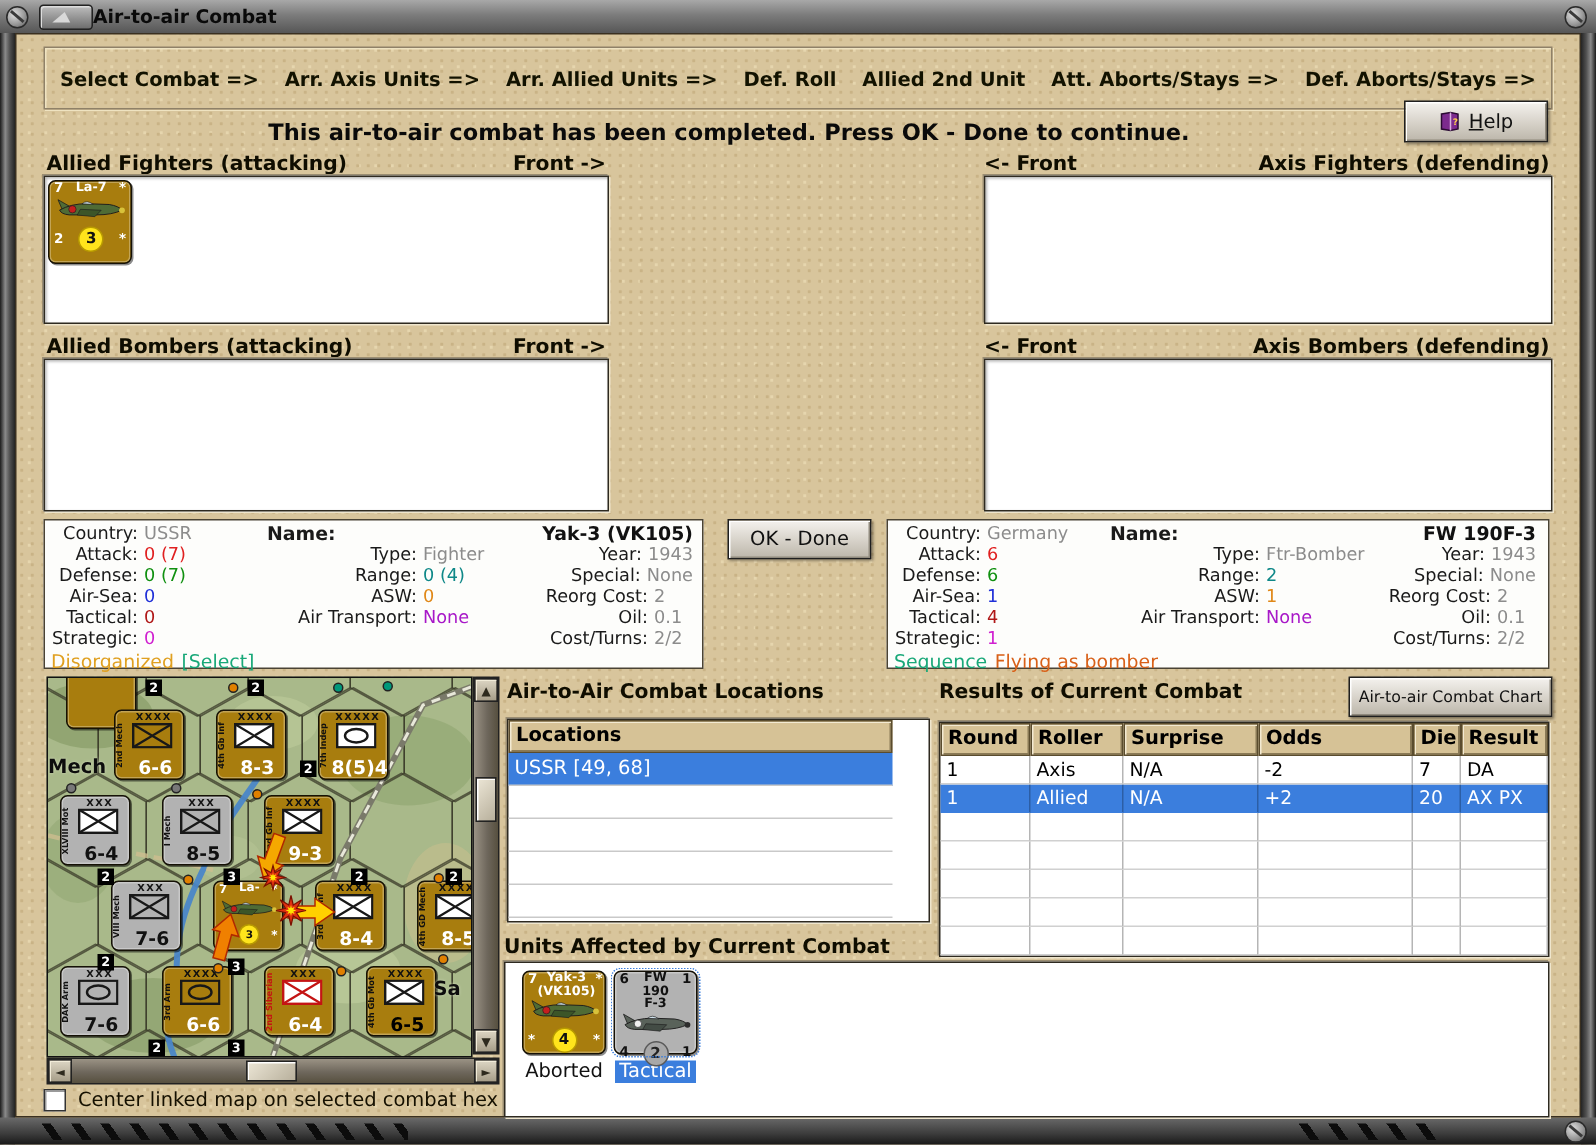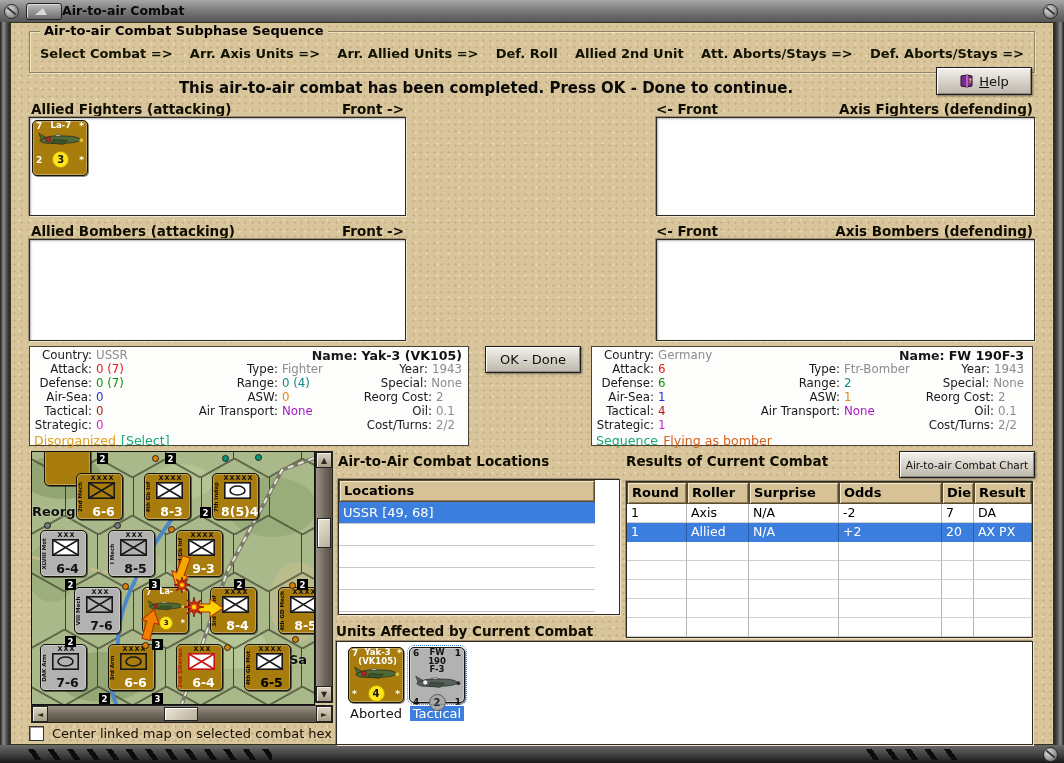--- a/index.html
+++ b/index.html
@@ -53,21 +53,21 @@
   .hdr-row{position:absolute;display:flex;justify-content:space-between;}
   .listbox{position:absolute;background:#fff;border:1px solid #2e2a20;
     box-shadow:inset 1px 1px 2px rgba(0,0,0,.3),-1px -1px 0 #9a8d72,1px 1px 0 #efe6cd;}
   
   .stats{position:absolute;background:#fdfdfb;border:1px solid #4a4334;padding:2px 0 0 0;box-sizing:border-box;}
   .srow{display:grid;grid-template-columns:148px 178px 106px;height:14px;font-size:11.8px;line-height:13.8px;}
   .scell{display:flex;white-space:nowrap;}
   .scell .lab{color:#1a1a1a;text-align:right;}
   .c0 .lab{width:62px;} .c1 .lab{width:100px;} .c2 .lab{width:76px;}
   .scell .val{margin-left:4px;}
-  .scell.name{grid-column:2/4;justify-content:flex-end;font-weight:bold;font-size:12.6px;}
+  .scell.name{grid-column:2/4;justify-content:space-between;font-weight:bold;font-size:12.6px;}
   .status-line{padding-left:4px;font-size:12.6px;height:15px;white-space:nowrap;}
   .status-line span{margin-right:5px;text-align:right;}
   
   .actr{position:absolute;border:1px solid #151106;border-radius:5px;box-sizing:border-box;
     box-shadow:1px 1px 0 rgba(0,0,0,.45),inset 0 0 0 1px rgba(255,255,255,.3);}
   .actr .arow{display:flex;justify-content:space-between;align-items:flex-start;padding:0 3px;font-weight:bold;}
   .actr .nm{text-align:center;line-height:1.0;}
   .circ{display:inline-flex;align-items:center;justify-content:center;border-radius:50%;font-weight:bold;}
   .gctr{position:absolute;width:47px;height:47px;border:1px solid #151106;border-radius:5px;box-sizing:border-box;
     box-shadow:1px 1px 0 rgba(0,0,0,.5),inset 0 0 0 1px rgba(255,255,255,.3);}
@@ -138,21 +138,20 @@
   <div id="frame-bottom">
     <div class="hatch" style="left:22px;width:250px;"></div>
     <div class="hatch" style="left:860px;width:100px;"></div>
     <div class="screw" style="right:6px;top:2px;"></div>
   </div>
 </div>
 
 <div id="dialog">
 
   <div id="seq-box">
-    <div id="seq-label">Air-to-air Combat Subphase Sequence</div>
     <div id="seq-steps">
         <span class="seq-step">Select Combat =&gt;</span>
         <span class="seq-step">Arr. Axis Units =&gt;</span>
         <span class="seq-step">Arr. Allied Units =&gt;</span>
         <span class="seq-step">Def. Roll</span>
         <span class="seq-step">Allied 2nd Unit</span>
         <span class="seq-step">Att. Aborts/Stays =&gt;</span>
         <span class="seq-step">Def. Aborts/Stays =&gt;</span>
       </div>
   </div>
@@ -598,21 +597,21 @@
         <div class="badge" style="left: 202px; top: 127px;">2</div>
         <div class="badge" style="left: 265px; top: 127px;">2</div>
         <div class="mdot" style="left: 257px; top: 130px; background: rgb(224, 128, 0);"></div>
         <div class="badge" style="left: 33px; top: 184px;">2</div>
         <div class="badge" style="left: 120px; top: 187px;">3</div>
         <div class="mdot" style="left: 110px; top: 190px; background: rgb(224, 128, 0);"></div>
         <div class="mdot" style="left: 192px; top: 192px; background: rgb(224, 128, 0);"></div>
         <div class="mdot" style="left: 260px; top: 184px; background: rgb(224, 128, 0);"></div>
         <div class="badge" style="left: 67px; top: 241px;">2</div>
         <div class="badge" style="left: 120px; top: 241px;">3</div>
-        <div class="city" style="left: 0px; top: 52px;">Reorg</div>
+        <div class="city" style="left: 0px; top: 52px;">Mech</div>
         <div class="city" style="left: 257px; top: 200px;">Sa</div>
       </div>
     <div class="sb-track-v">
       <div class="sb-btn" style="left:0;top:0;">▲</div>
       <div class="sb-thumb" style="left:1px;top:66px;width:14px;height:30px;"></div>
       <div class="sb-btn" style="left:0;bottom:0;">▼</div>
     </div>
     <div class="sb-track-h">
       <div class="sb-btn" style="left:0;top:0;">◄</div>
       <div class="sb-thumb" style="left:132px;top:1px;width:34px;height:14px;"></div>

